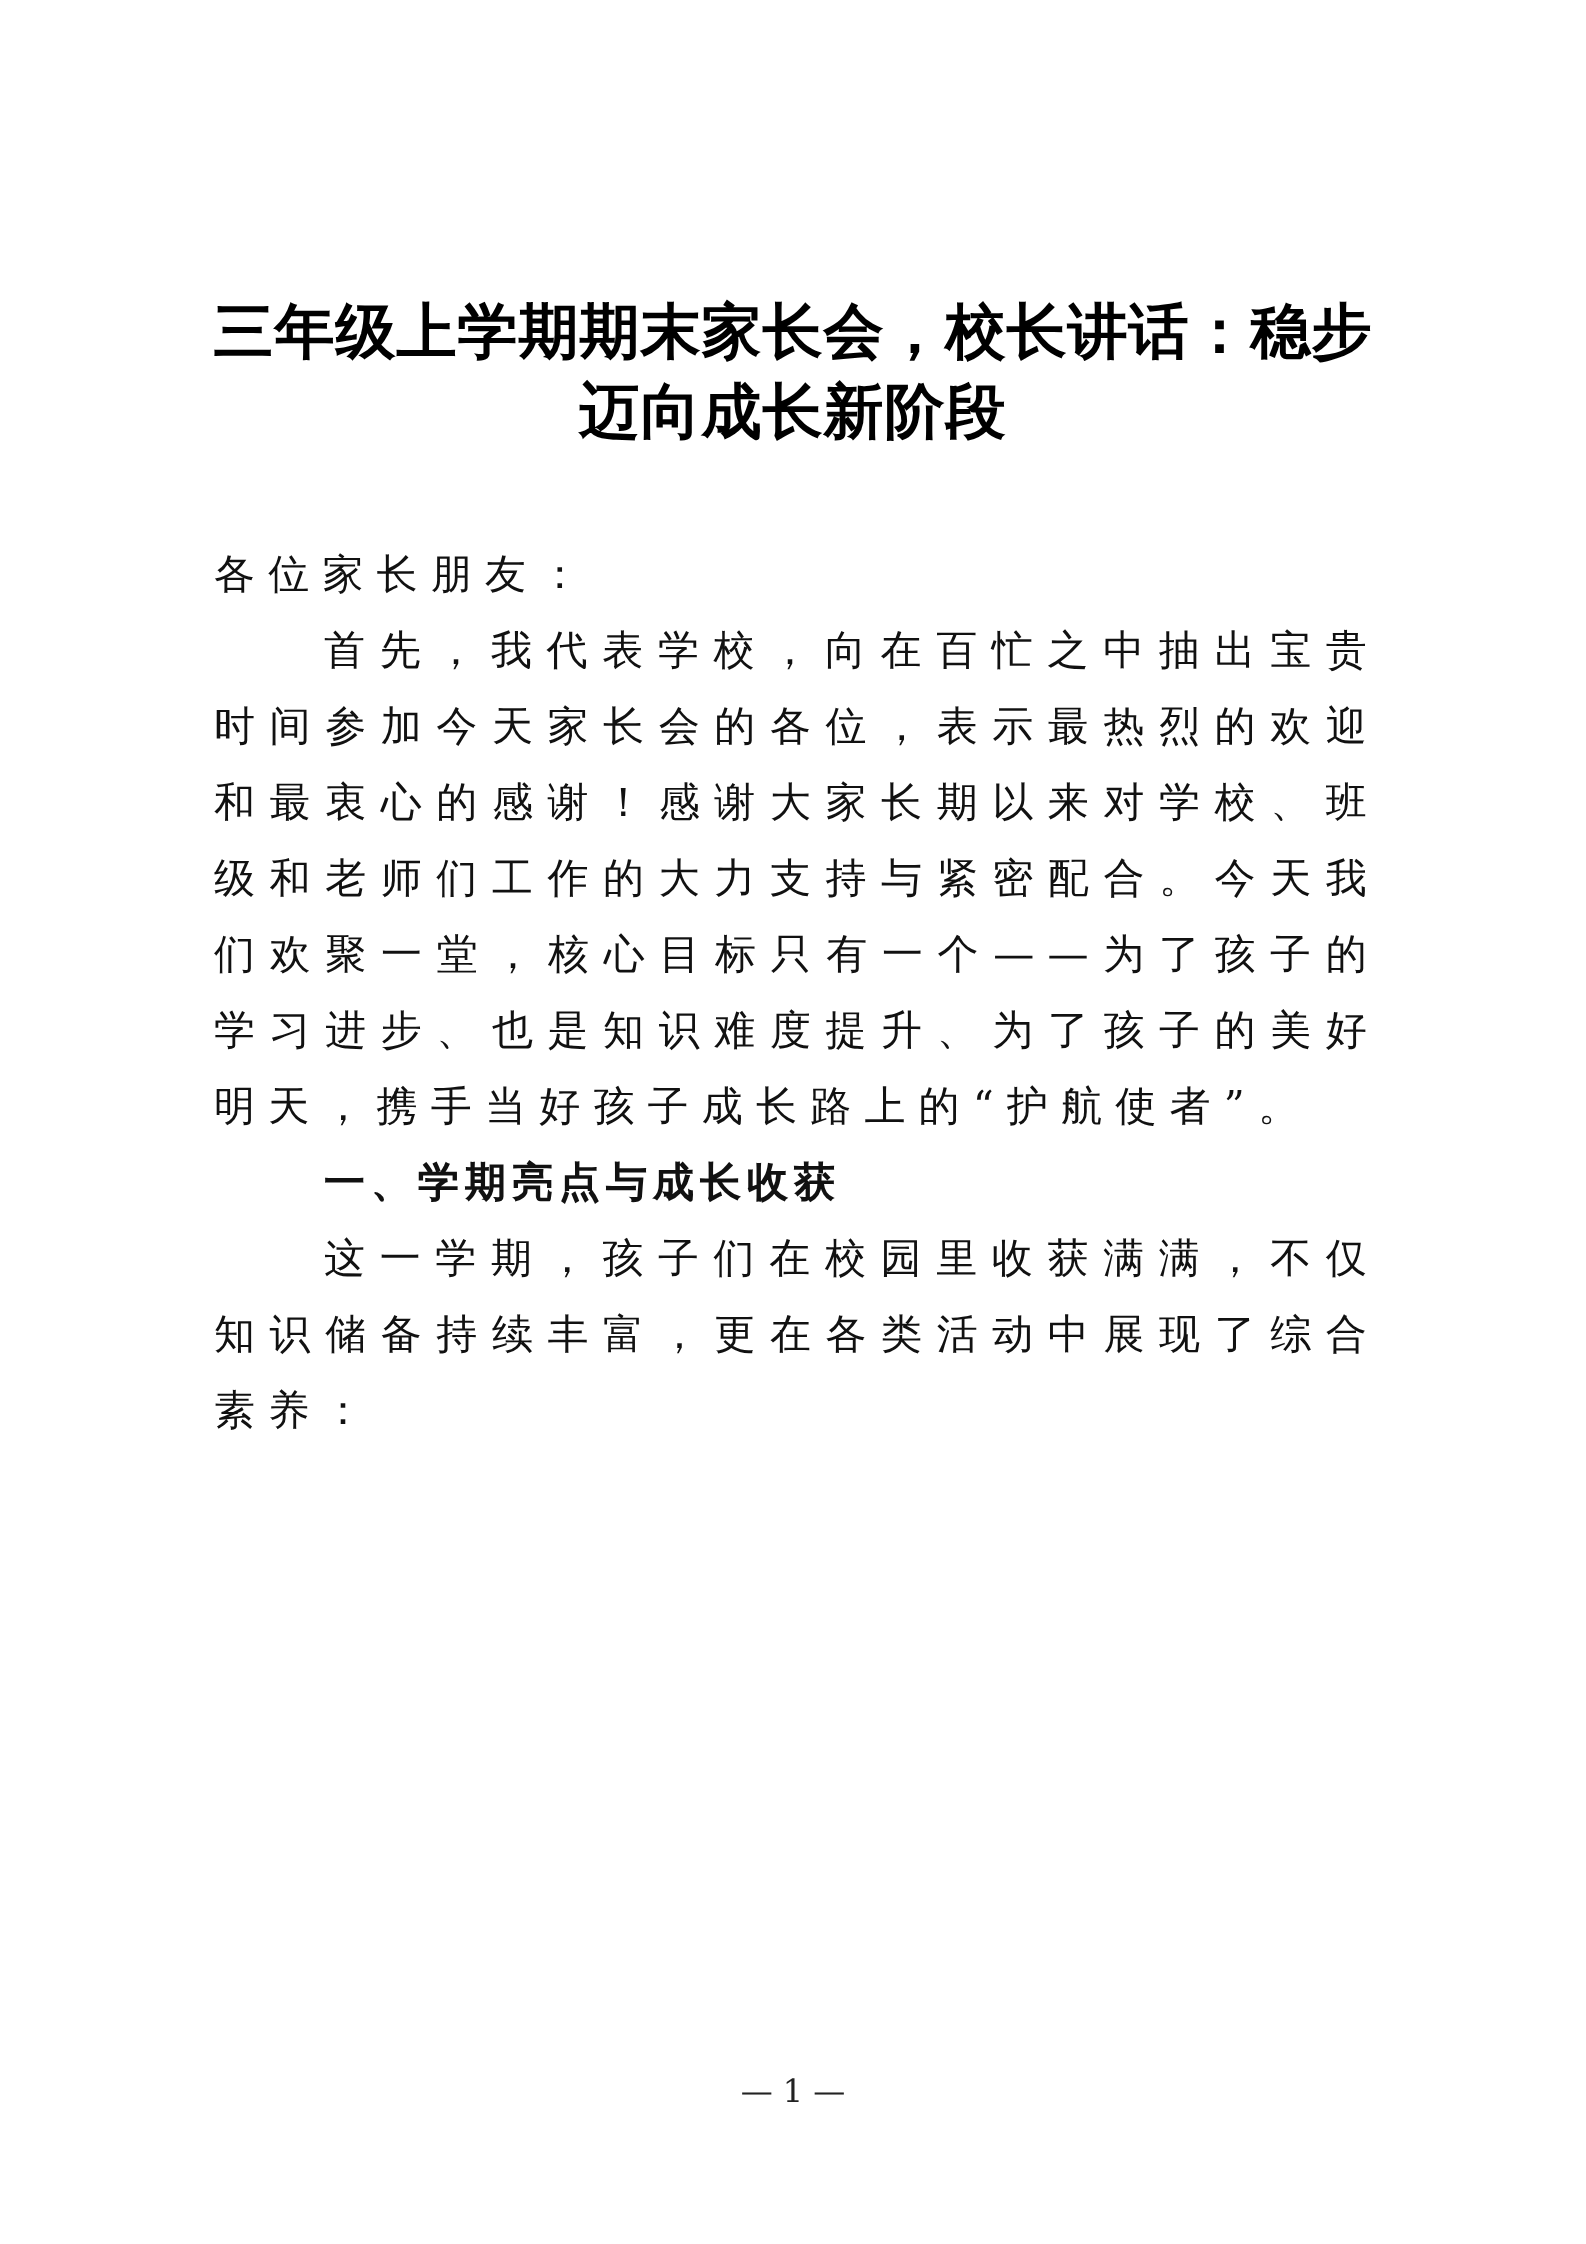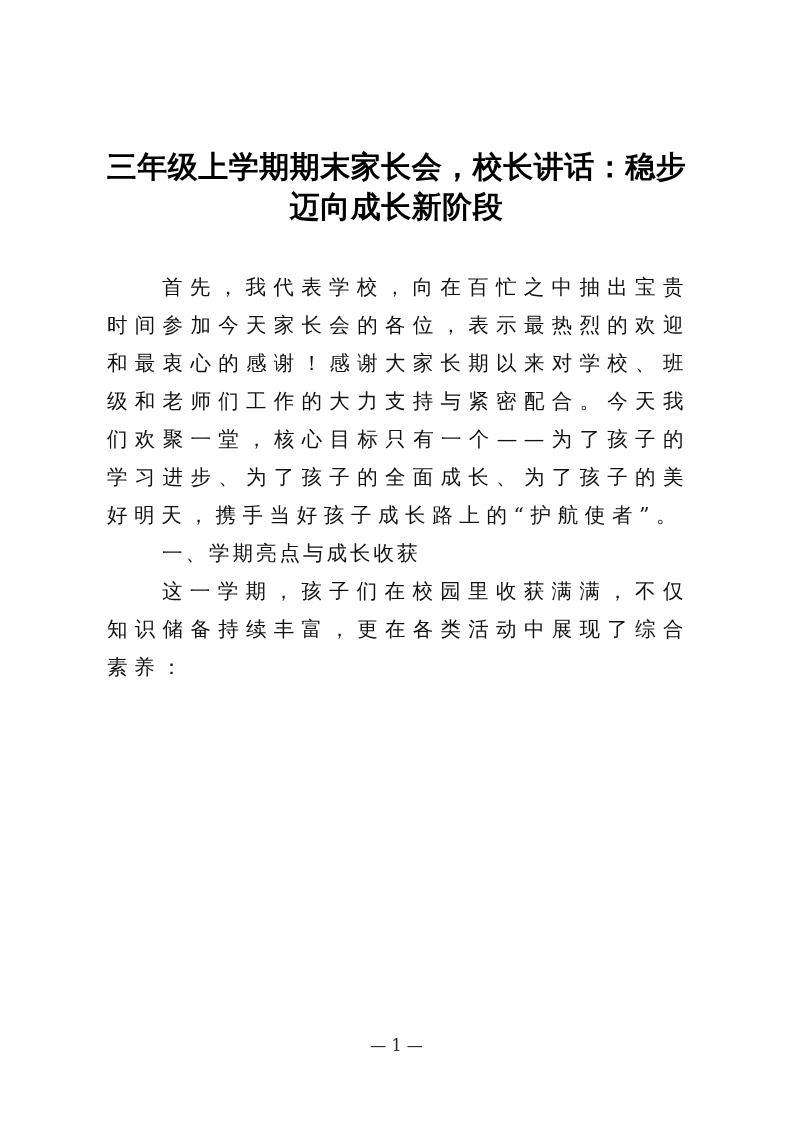--- a/index.html
+++ b/index.html
@@ -22,33 +22,34 @@
     position: absolute; left: 107px; top: 268px; width: 583px;
     font-family: "DejaVu Serif", serif;
     font-size: 20.5px;
     line-height: 38px;
     color: #111;
     letter-spacing: 6.6px;
     text-align: justify;
   }
   .body p { margin: 0; padding: 0; }
   .indent { text-indent: 55px; }
-  .heading { text-indent: 55px; font-family: "DejaVu Sans", sans-serif; font-weight: normal; letter-spacing: 3px; }
+  .heading { text-indent: 55px; font-family: "DejaVu Sans", sans-serif; font-weight: bold; letter-spacing: 3px; }
   .footer {
     position: absolute; left: 0; top: 1036px; width: 793px; text-align: center;
     font-family: "DejaVu Serif", serif; font-size: 16px; color: #222;
   }
 </style>
 </head>
 <body>
 
 <div class="page">
   <div class="title">三年级上学期期末家长会，校长讲话：稳步迈向成长新阶段</div>
 
   <div class="body">
-    <p class="indent">首先，我代表学校，向在百忙之中抽出宝贵时间参加今天家长会的各位，表示最热烈的欢迎和最衷心的感谢！感谢大家长期以来对学校、班级和老师们工作的大力支持与紧密配合。今天我们欢聚一堂，核心目标只有一个——为了孩子的学习进步、为了孩子的全面成长、为了孩子的美好明天，携手当好孩子成长路上的“护航使者”。</p>
+    <p>各位家长朋友：</p>
+    <p class="indent">首先，我代表学校，向在百忙之中抽出宝贵时间参加今天家长会的各位，表示最热烈的欢迎和最衷心的感谢！感谢大家长期以来对学校、班级和老师们工作的大力支持与紧密配合。今天我们欢聚一堂，核心目标只有一个——为了孩子的学习进步、也是知识难度提升、为了孩子的美好明天，携手当好孩子成长路上的“护航使者”。</p>
     <p class="heading">一、学期亮点与成长收获</p>
     <p class="indent">这一学期，孩子们在校园里收获满满，不仅知识储备持续丰富，更在各类活动中展现了综合素养：</p>
 
   </div>
 
   <div class="footer">— 1 —</div>
 </div>
 
 </body></html>

